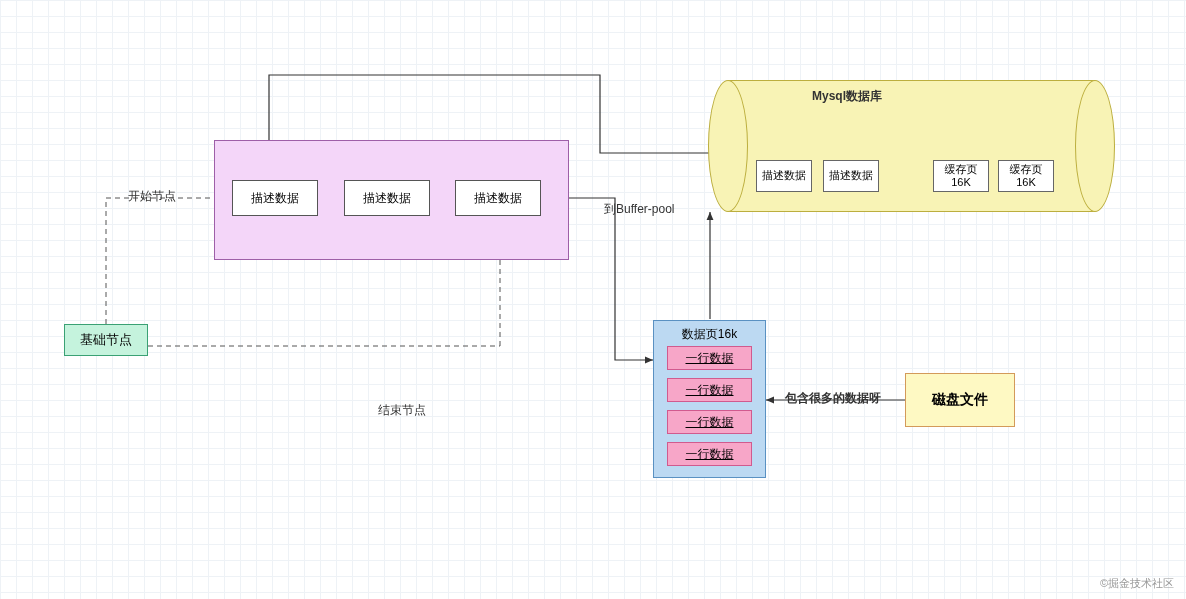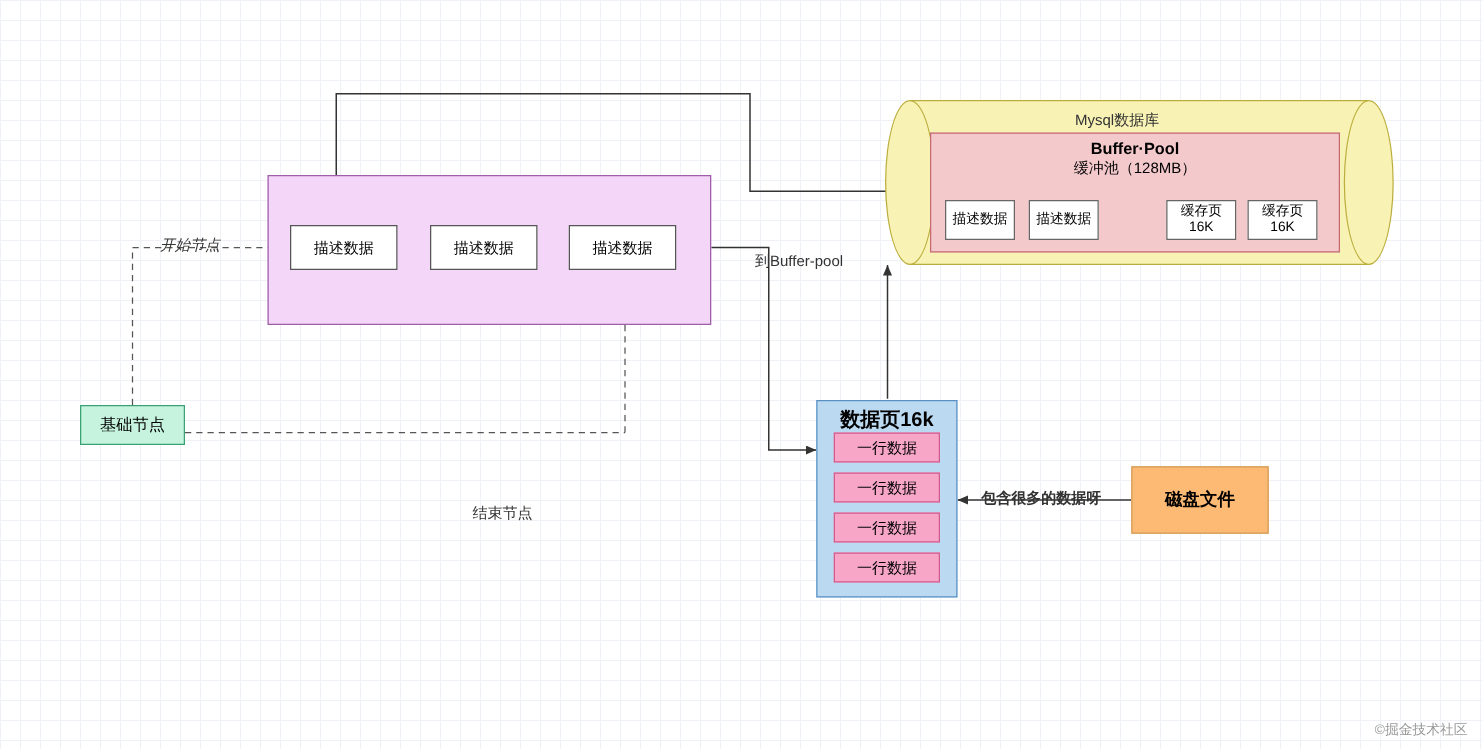--- a/index.html
+++ b/index.html
@@ -18,25 +18,25 @@
   
   .free-list { background: #f4d6f9; border: 1px solid #9e5fa8; }
   .free-title { font-weight: bold; font-style: italic; font-size: 13px; }
   .free-cell { background: #fff; border: 1px solid #555; font-size: 12px; }
 
   
   .base-node { background: #c5f3dd; border: 1px solid #3aa174; font-size: 13px; }
 
   
   .data-page { background: #bcd9f2; border: 1px solid #5a91c2; }
-  .data-page-title { font-weight: bold; font-size: 16px; }
-  .row-cell { background: #f7a6c8; border: 1px solid #d15a8e; font-size: 12px; }
+  .data-page-title { font-weight: normal; font-size: 12px; }
+  .row-cell { background: #f7a6c8; border: 1px solid #d15a8e; font-size: 12px; text-decoration: underline; }
 
   
-  .disk-file { background: #fdba74; border: 1px solid #d39a5a; font-size: 14px; font-weight: bold; }
+  .disk-file { background: #fef9c3; border: 1px solid #d39a5a; font-size: 14px; font-weight: bold; }
 
   
   .cyl-body { position:absolute; background:#f8f3b5; border-top:1px solid #bcae3e; border-bottom:1px solid #bcae3e; }
   .cyl-cap  { position:absolute; width:40px; border-radius:50%; background:#f8f3b5; border:1px solid #bcae3e; }
 
   
   .buffer-pool { background: #f4c9cc; border: 1px solid #c46a70; }
   .bp-title1 { font-weight: bold; font-size: 13px; }
   .bp-title2 { font-size: 12px; }
   .bp-cell { background: #fff; border: 1px solid #666; font-size: 11px; line-height: 1.2; }
@@ -86,44 +86,40 @@
 
   <div class="box free-list" style="left:214px; top:140px; width:355px; height:120px; align-items:flex-start; flex-direction:column;">
     <div class="box free-title" style="position:relative; width:100%; height:24px;">Free链表</div>
   </div>
   <div class="box free-cell" style="left:232px; top:180px; width:86px; height:36px;">描述数据</div>
   <div class="box free-cell" style="left:344px; top:180px; width:86px; height:36px;">描述数据</div>
   <div class="box free-cell" style="left:455px; top:180px; width:86px; height:36px;">描述数据</div>
 
   <div class="box base-node" style="left:64px; top:324px; width:84px; height:32px;">基础节点</div>
 
-  <div class="label" style="left:128px; top:188px;font-style:italic;">开始节点</div>
+  <div class="label" style="left:128px; top:188px;">开始节点</div>
   <div class="label" style="left:350px; top:402px;margin-left:28px;">结束节点</div>
   <div class="label" style="left:592px; top:201px;margin-left:12px;">到Buffer-pool</div>
   <div class="label" style="left:785px; top:390px;font-weight:bold;">包含很多的数据呀</div>
 
   <div class="box data-page" style="left:653px; top:320px; width:113px; height:158px; flex-direction:column; justify-content:flex-start; padding-top:5px;">
     <div class="data-page-title">数据页16k</div>
   </div>
   <div class="box row-cell" style="left:667px; top:346px; width:85px; height:24px;">一行数据</div>
   <div class="box row-cell" style="left:667px; top:378px; width:85px; height:24px;">一行数据</div>
   <div class="box row-cell" style="left:667px; top:410px; width:85px; height:24px;">一行数据</div>
   <div class="box row-cell" style="left:667px; top:442px; width:85px; height:24px;">一行数据</div>
 
   <div class="box disk-file" style="left:905px; top:373px; width:110px; height:54px;">磁盘文件</div>
 
   <div class="cyl-body" style="left:728px; top:80px; width:367px; height:132px;"></div>
   <div class="cyl-cap" style="left:708px; top:80px; height:132px;"></div>
   <div class="cyl-cap" style="left:1075px; top:80px; height:132px;"></div>
-  <div class="label" style="left:860px; top:88px; font-weight:normal;">Mysql数据库</div>
+  <div class="label" style="left:812px; top:88px; font-weight:bold;">Mysql数据库</div>
 
-  <div class="box buffer-pool" style="left:744px; top:106px; width:328px; height:96px; flex-direction:column; justify-content:flex-start; padding-top:4px;">
-    <div class="bp-title1">Buffer·Pool</div>
-    <div class="bp-title2">缓冲池（128MB）</div>
-  </div>
   <div class="box bp-cell" style="left:756px; top:160px; width:56px; height:32px;">描述数据</div>
   <div class="box bp-cell" style="left:823px; top:160px; width:56px; height:32px;">描述数据</div>
   <div class="box bp-cell" style="left:933px; top:160px; width:56px; height:32px; white-space:pre-line;">缓存页
 16K</div>
   <div class="box bp-cell" style="left:998px; top:160px; width:56px; height:32px; white-space:pre-line;">缓存页
 16K</div>
 
   <div class="watermark" style="right:12px; bottom:8px;margin-left:20px;">©掘金技术社区</div>
 </div>
 

